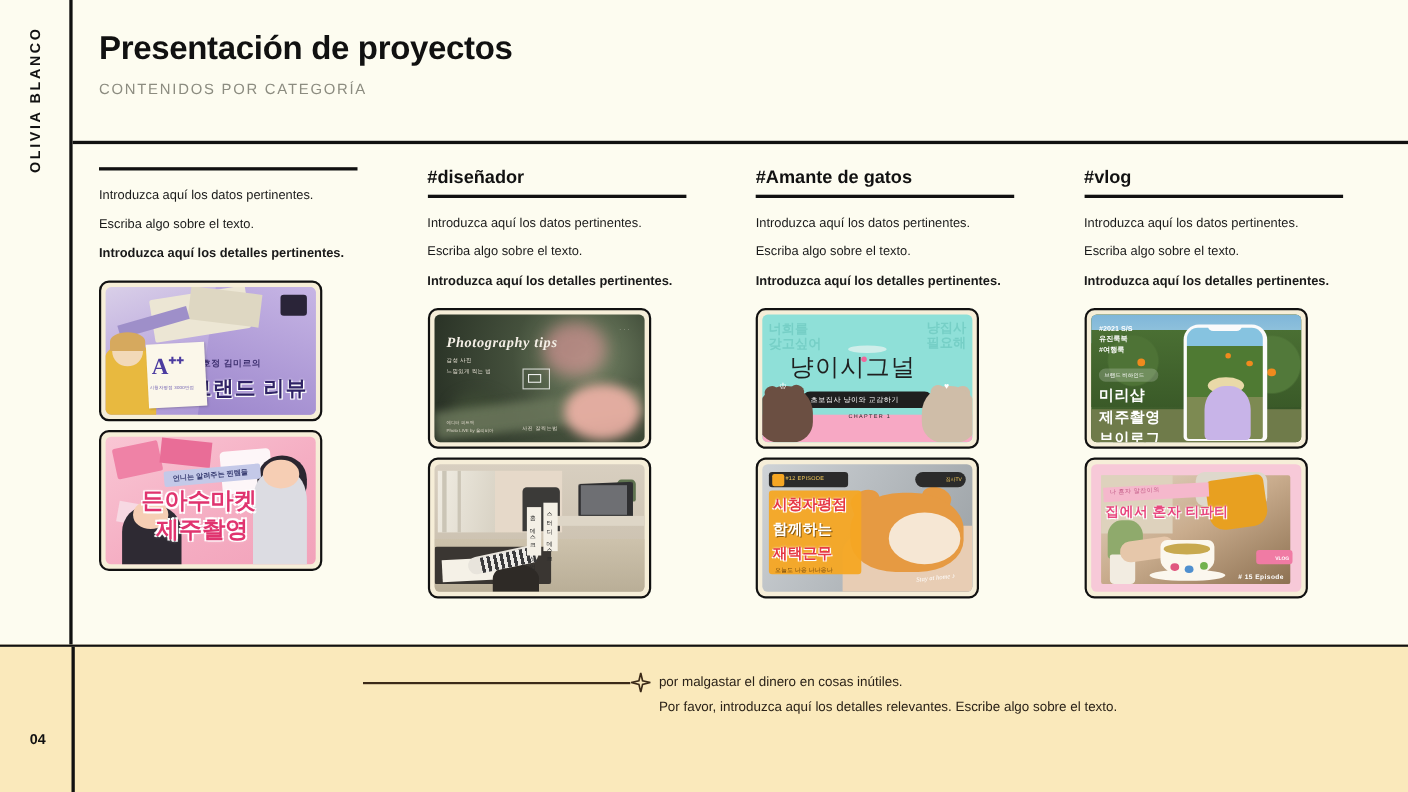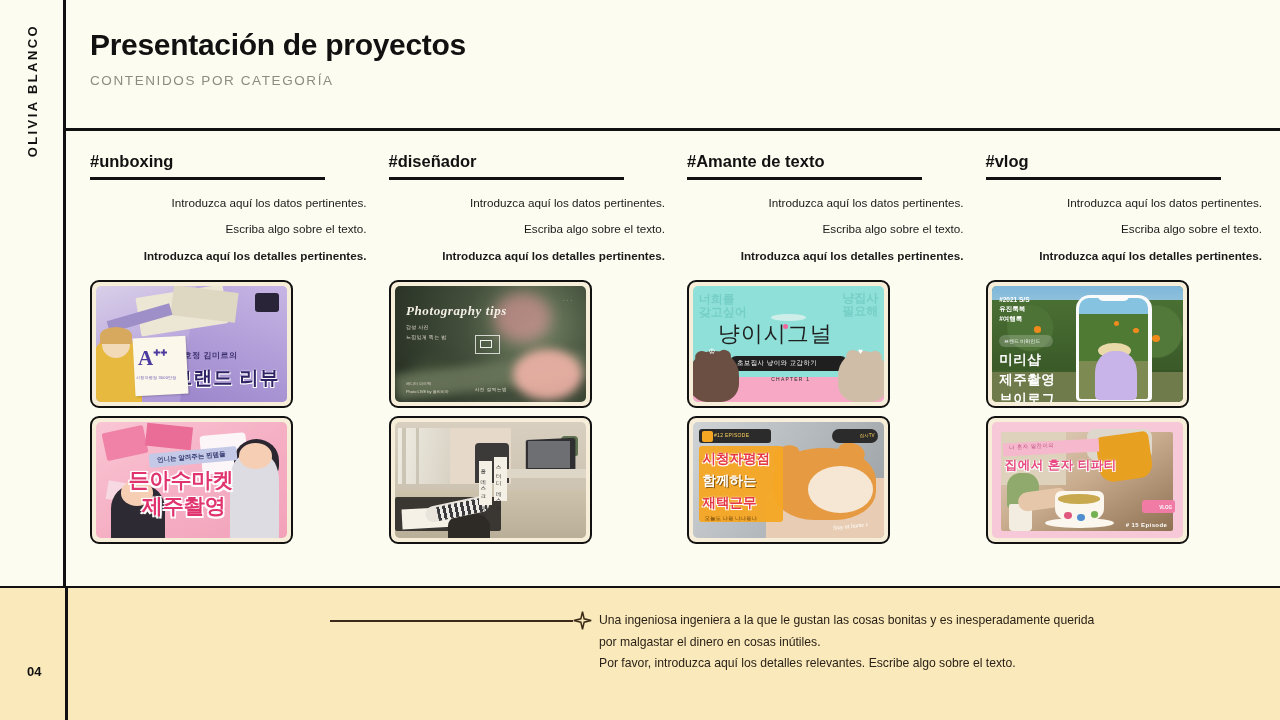--- a/index.html
+++ b/index.html
@@ -71,21 +71,21 @@
     font-weight: 700;
     color: #111;
     padding-bottom: 6px;
     white-space: nowrap;
   }
   .col-rule {
     height: 2.5px;
     background: #111;
     width: 235px;
   }
-  .col-body { margin-top: 16px; text-align: right; }
+  .col-body { margin-top: 16px; }
   .col-body p {
     font-size: 11.7px;
     color: #1a1a1a;
     line-height: 1.28;
     margin-bottom: 12px;
   }
   .col-body p:last-child { margin-bottom: 0; font-weight: bold; }
 
   
   .thumbs { margin-top: 16px; }
@@ -333,21 +333,20 @@
   </div>
 
   <div class="header">
     <div class="title">Presentación de proyectos</div>
     <div class="subtitle">CONTENIDOS POR CATEGORÍA</div>
   </div>
 
   <div class="columns">
 
     <div class="col">
-      <div class="col-head">#unboxing</div>
       <div class="col-rule"></div>
       <div class="col-body">
         <p>Introduzca aquí los datos pertinentes.</p>
         <p>Escriba algo sobre el texto.</p>
         <p>Introduzca aquí los detalles pertinentes.</p>
       </div>
       <div class="thumbs">
 
         <div class="thumb">
           <div class="thumb-inner t1">
@@ -437,21 +436,21 @@
             <div class="tz tag2"></div>
             <div class="tz krv1">홈 데스크 셋업</div>
             <div class="tz krv2">스터디 데스크</div>
           </div>
         </div>
 
       </div>
     </div>
 
     <div class="col">
-      <div class="col-head">#Amante de texto</div>
+      <div class="col-head">#Amante de gatos</div>
       <div class="col-rule"></div>
       <div class="col-body">
         <p>Introduzca aquí los datos pertinentes.</p>
         <p>Escriba algo sobre el texto.</p>
         <p>Introduzca aquí los detalles pertinentes.</p>
       </div>
       <div class="thumbs">
 
         <div class="thumb">
           <div class="thumb-inner t5">
@@ -574,18 +573,17 @@
 
   <div class="connector"></div>
 
   <div class="sparkle">
     <svg viewBox="0 0 24 24" width="19" height="19">
       <path d="M12 1 L14.1 9.9 L23 12 L14.1 14.1 L12 23 L9.9 14.1 L1 12 L9.9 9.9 Z" fill="none" stroke="#3b2a18" stroke-width="1.9" stroke-linejoin="miter"></path>
     </svg>
   </div>
 
   <div class="bottom-right">
-    <div>Una ingeniosa ingeniera a la que le gustan las cosas bonitas y es inesperadamente querida</div>
     <div>por malgastar el dinero en cosas inútiles.</div>
     <div>Por favor, introduzca aquí los detalles relevantes. Escribe algo sobre el texto.</div>
   </div>
 
 </div>
 
 </body></html>

